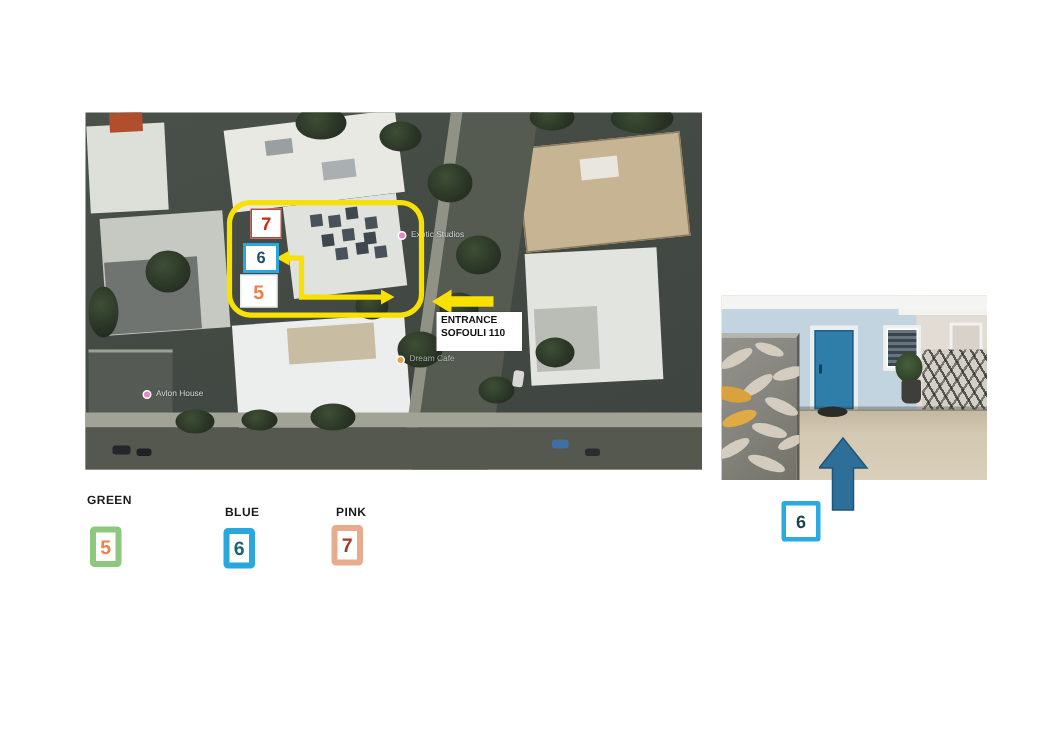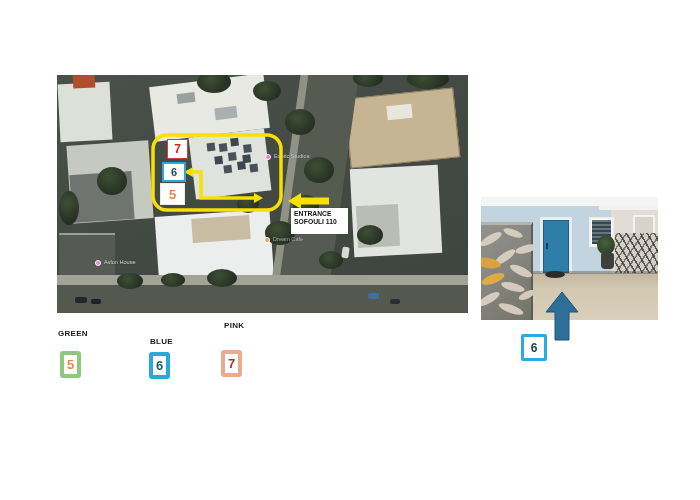--- a/index.html
+++ b/index.html
@@ -204,16 +204,16 @@
   </svg>
 
   <div class="badge6">6</div>
 
   <div class="legend-label" style="left:58px;top:329px;">GREEN</div>
   <div class="legend-box lg-green" style="left:60px;top:351px;">5</div>
 
   <div class="legend-label" style="left:150px;top:337px;">BLUE</div>
   <div class="legend-box lg-blue" style="left:149px;top:352px;">6</div>
 
-  <div class="legend-label" style="left:224px;top:321px;">PINK</div>
+  <div class="legend-label" style="left:224px;top:337px;">PINK</div>
   <div class="legend-box lg-pink" style="left:221px;top:350px;">7</div>
 
 </div>
 
 </body></html>

